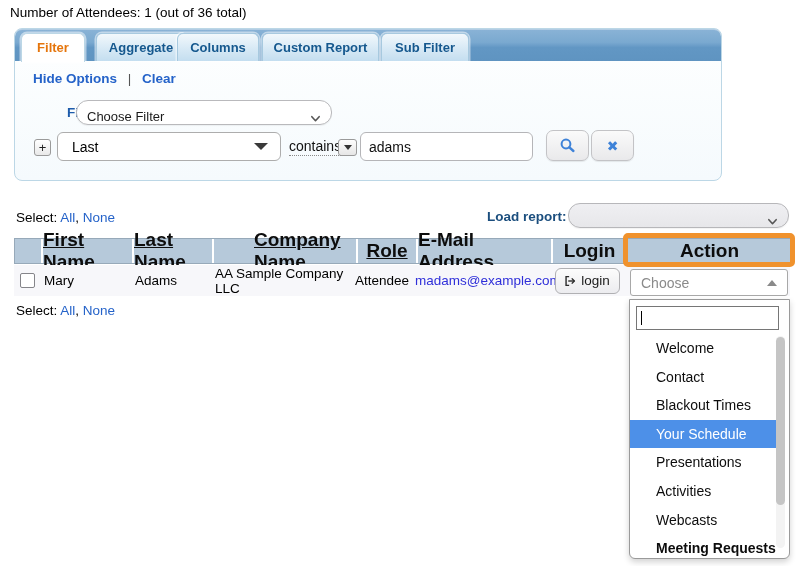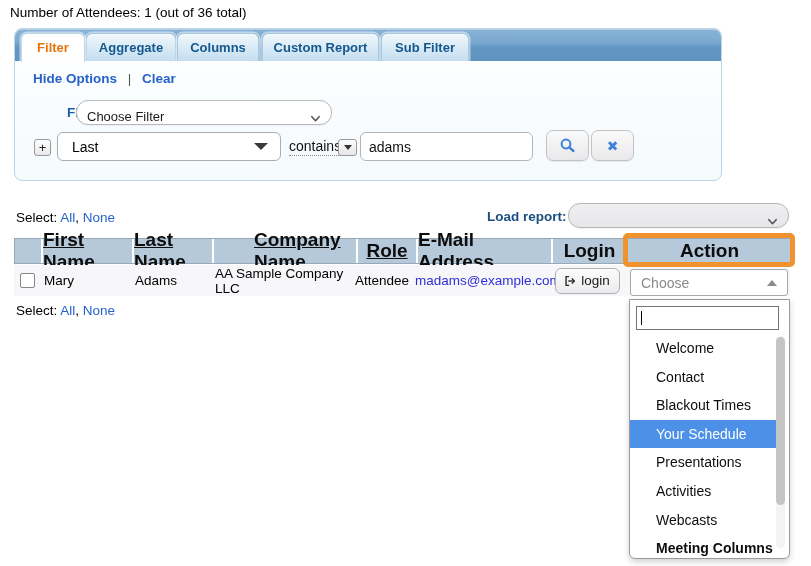--- a/index.html
+++ b/index.html
@@ -19,21 +19,21 @@
     background:linear-gradient(180deg,#8ab3d6 0%, #7aa9d0 42%, #6297c4 58%, #5f94c1 100%);
     box-shadow:inset 0 1px 0 rgba(255,255,255,.35); }
   .tab { position:absolute; top:4px; height:28px; line-height:27px; text-align:center;
     font-weight:bold; font-size:13px; color:#15588e; cursor:pointer;
     border:1px solid #a7c9df; border-bottom:none; border-radius:6px 6px 0 0;
     background:linear-gradient(180deg,#f2f8fc,#d7e9f5 55%, #c4def0);
     box-shadow:0 0 0 1.5px rgba(255,255,255,.5); }
   .tab.active { background:#fff; color:var(--active-tab-text,#e5750c); height:29px; z-index:2;
     border-color:#bcd7e6; }
   .tab-filter { left:6px; width:64px; }
-  .tab-aggregate { left:71px; width:90px; }
+  .tab-aggregate { left:81px; width:90px; }
   .tab-columns { left:162px; width:82px; }
   .tab-custom { left:247px; width:117px; }
   .tab-sub { left:366px; width:88px; }
 
   .opt-links { position:absolute; left:18px; top:42px; font-weight:bold; font-size:13.5px; }
   .opt-links .lnk { color:var(--link-blue,#2563c9); cursor:pointer; }
   .opt-links .sep { color:#555; margin:0 7px; font-weight:normal; }
 
   .filter-label { position:absolute; left:18px; top:76px; font-weight:bold; font-size:13.5px; color:#1d5bab;margin-left:34px; }
   .select-like { position:absolute; display:flex; align-items:flex-end; justify-content:space-between;
@@ -240,19 +240,19 @@
     <input class="dd-search" value="" style="">
     <span class="dd-caret"></span>
     <div class="dd-list">
       <div class="dd-item">Welcome</div>
       <div class="dd-item">Contact</div>
       <div class="dd-item">Blackout Times</div>
       <div class="dd-item selected">Your Schedule</div>
       <div class="dd-item">Presentations</div>
       <div class="dd-item">Activities</div>
       <div class="dd-item">Webcasts</div>
-      <div class="dd-item bold">Meeting Columns</div>
+      <div class="dd-item bold">Meeting Requests</div>
     </div>
     <div class="dd-track"></div>
     <div class="dd-thumb"></div>
   </div>
 
 </div>
 
 </body></html>

